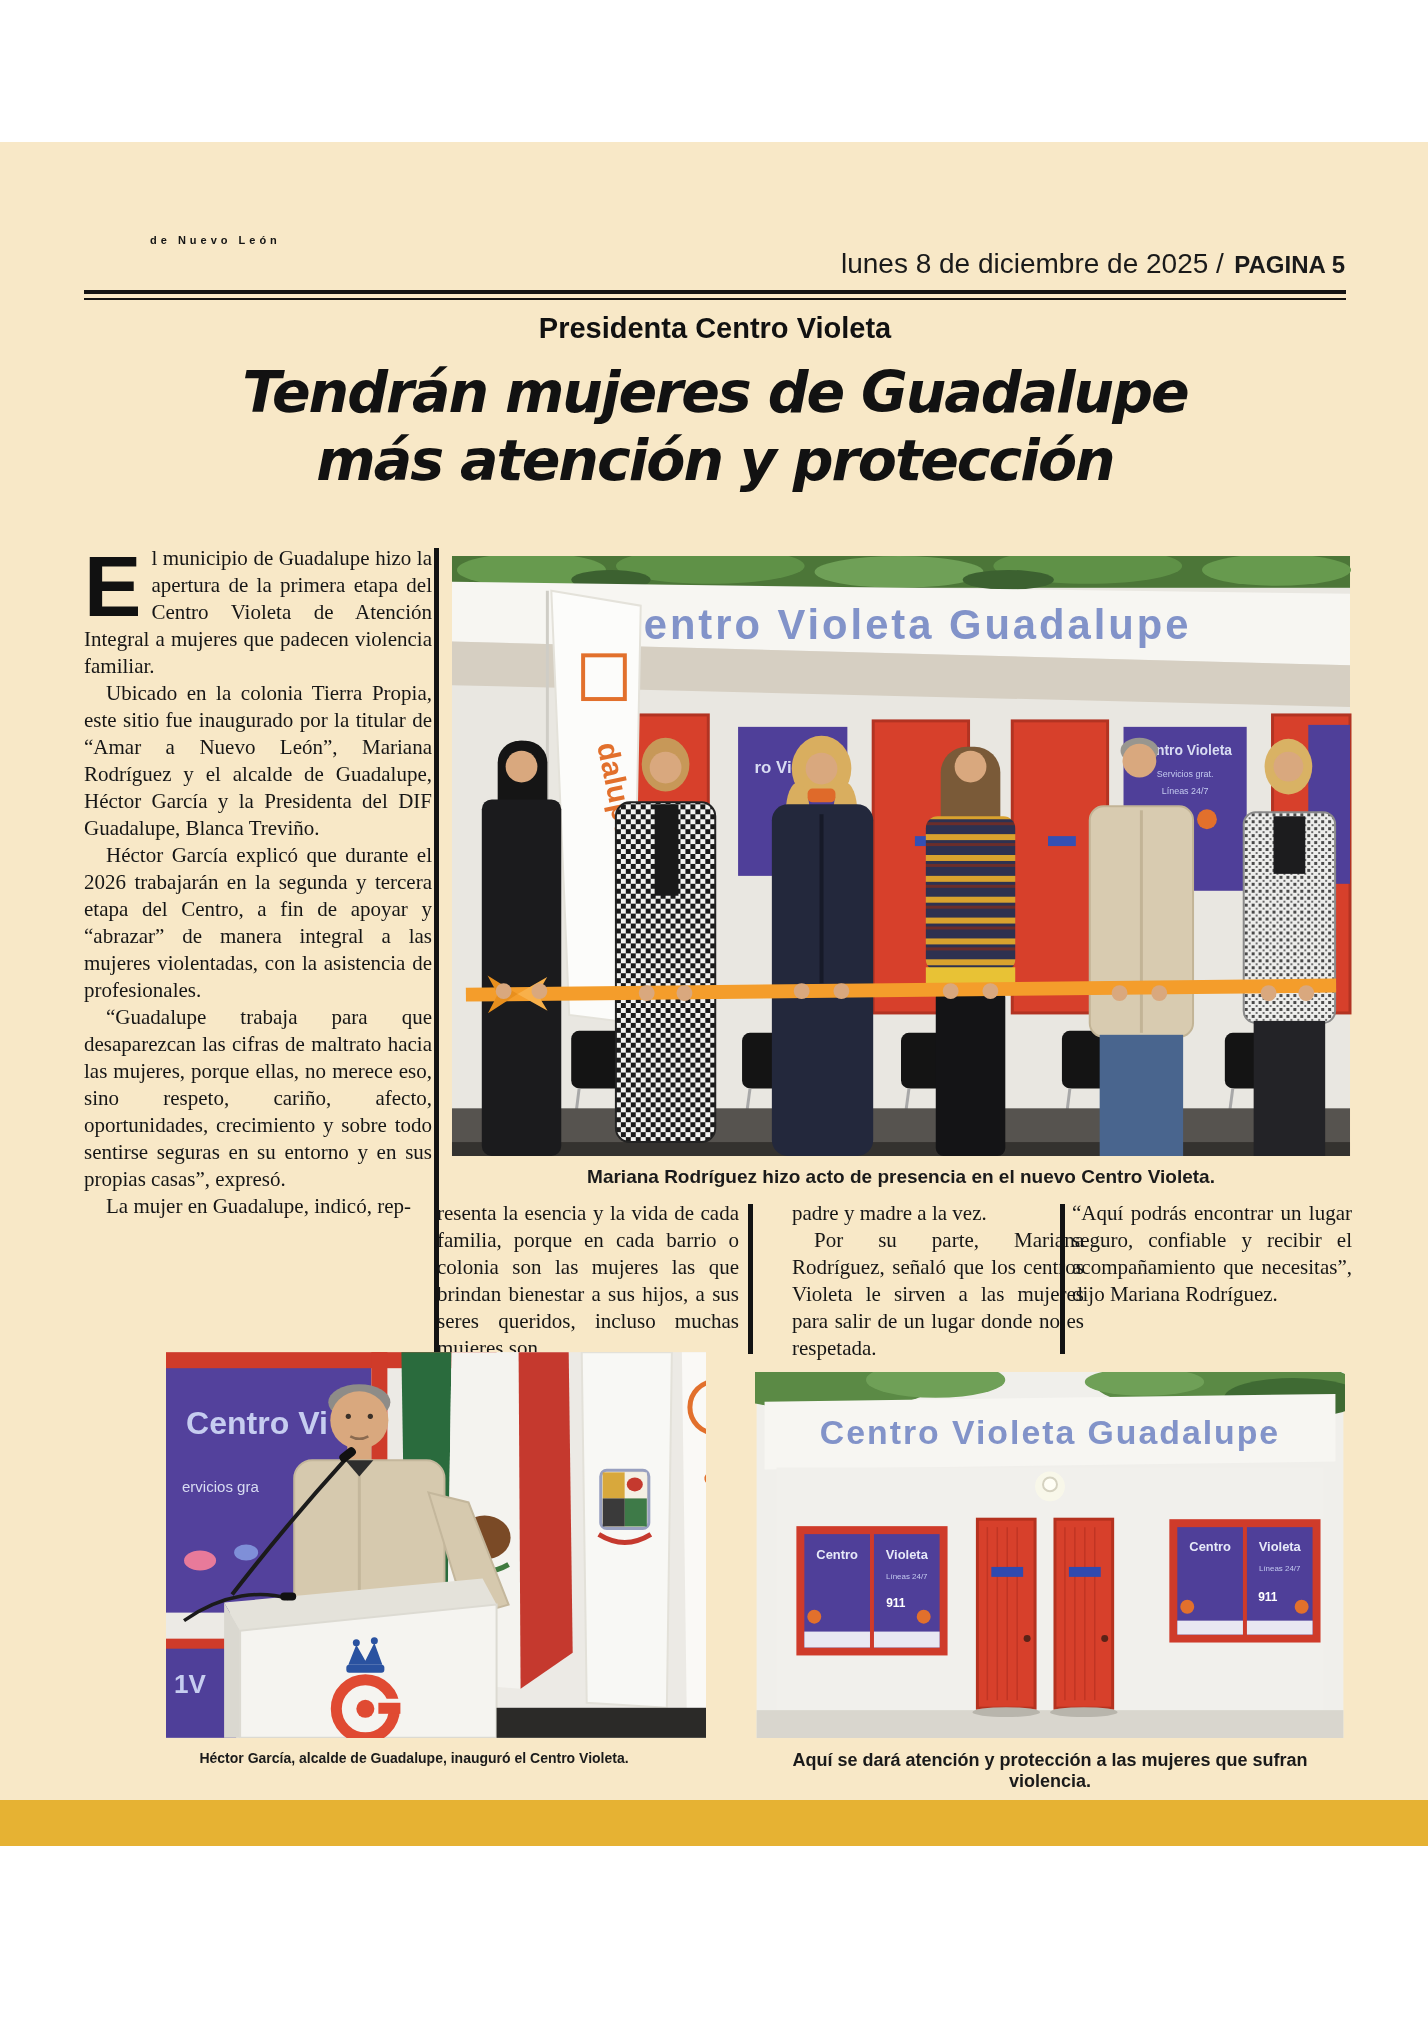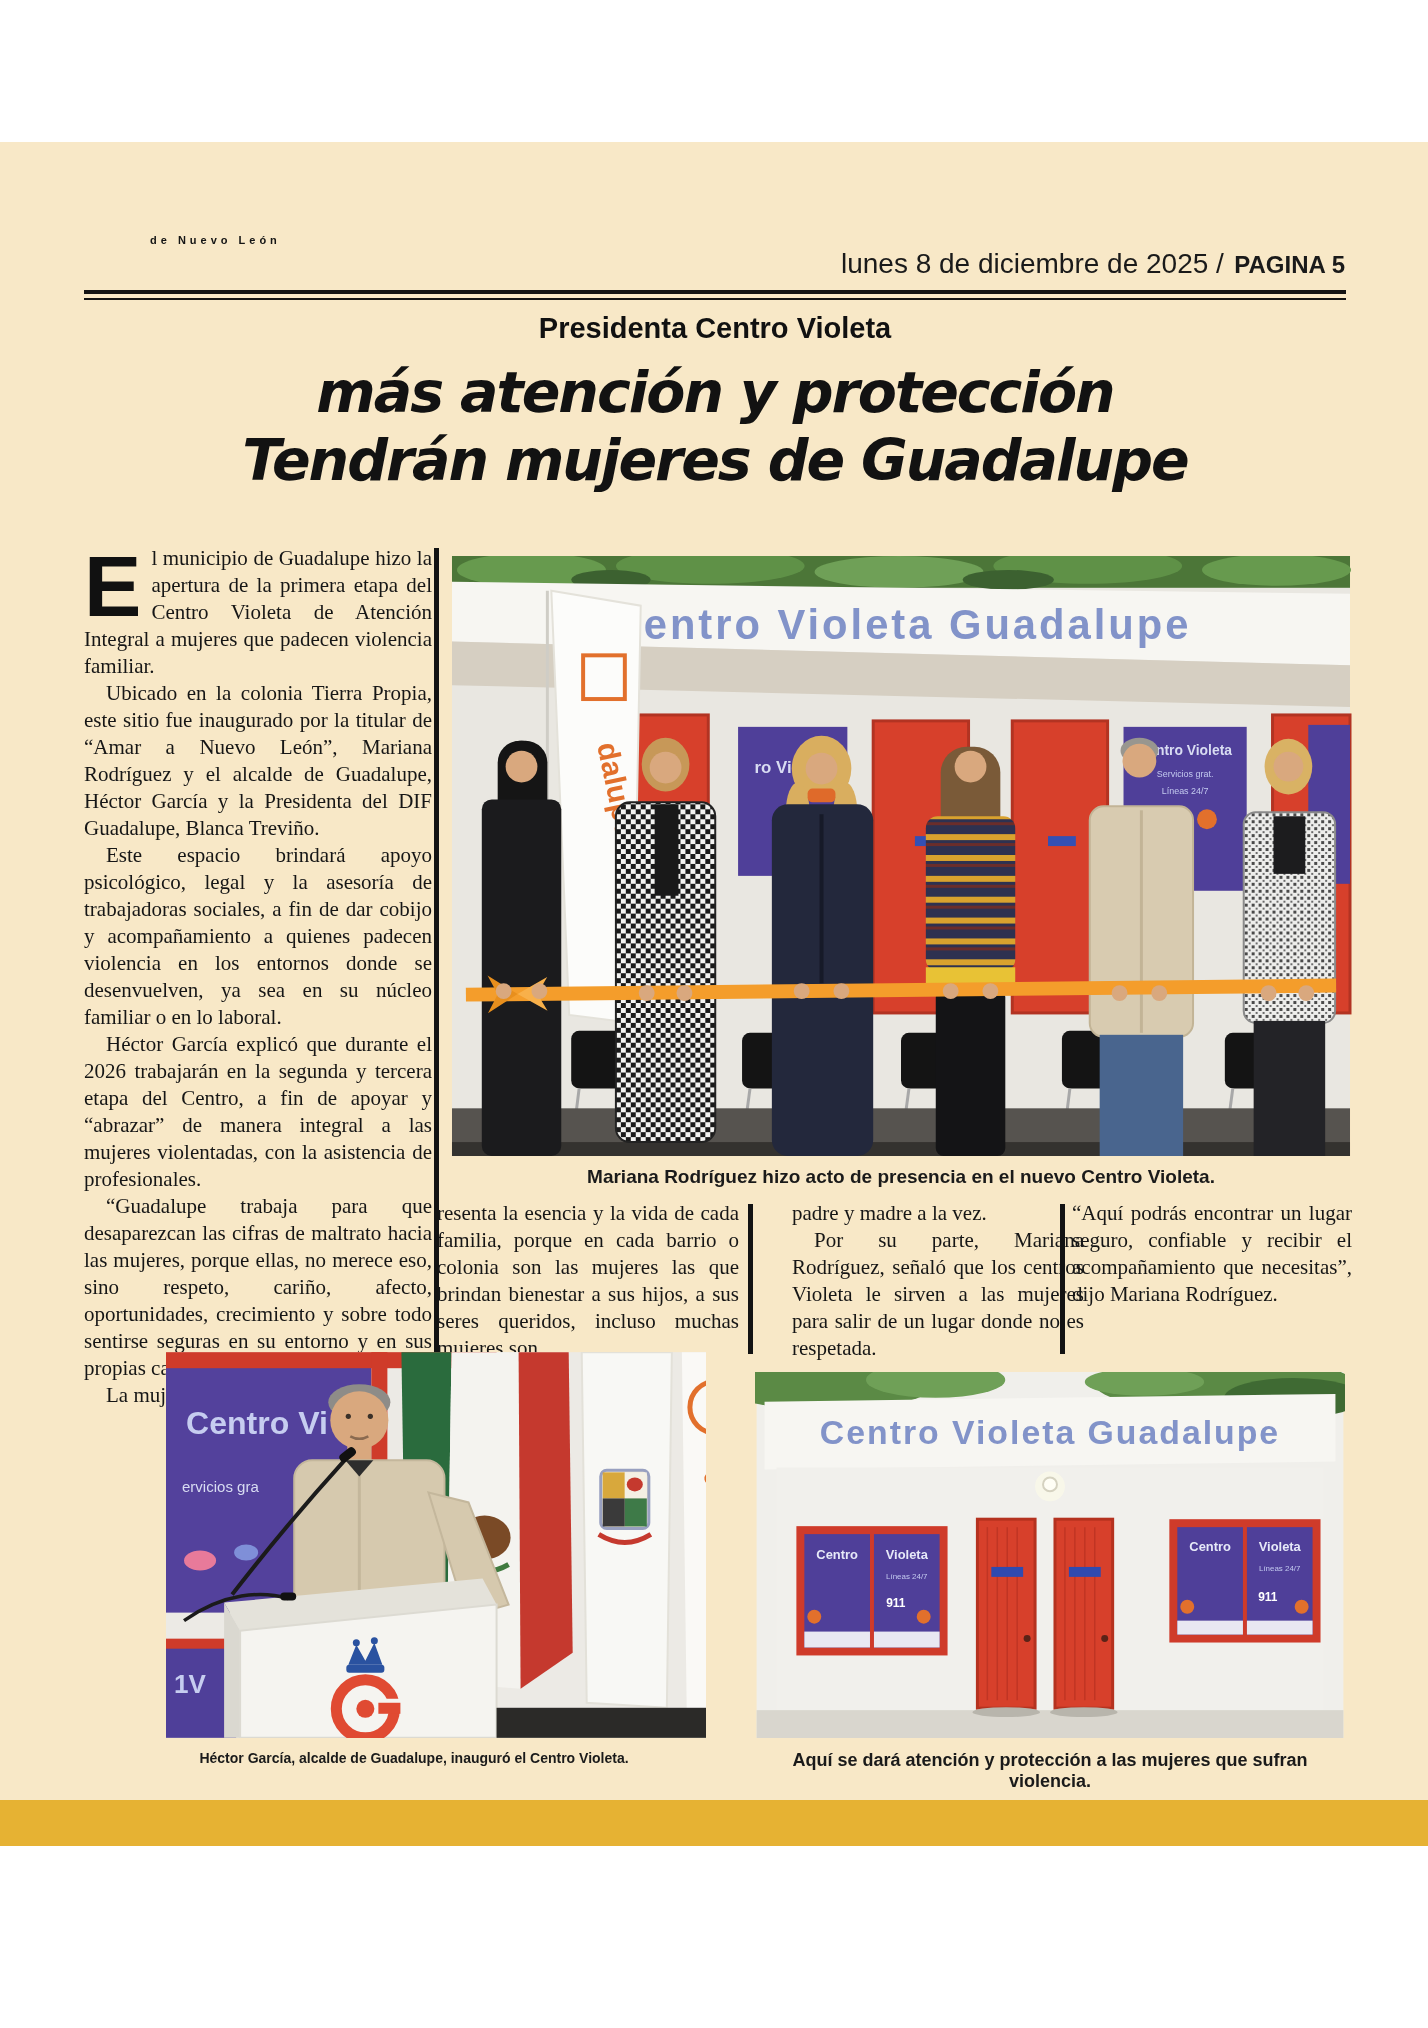--- a/index.html
+++ b/index.html
@@ -54,28 +54,27 @@
     <div class="masthead-tagline">de Nuevo León</div>
   </div>
   <div class="abs dateline">
     <span class="date-text">lunes 8 de diciembre de 2025 /</span>
     <span class="page-label">PAGINA 5</span>
   </div>
   <div class="abs header-rule"></div>
 
   <div class="abs kicker">Presidenta Centro Violeta</div>
   <div class="abs headline">
+    <div>Tendrán mujeres de Guadalupe</div>
     <div>más atención y protección</div>
-    <div>Tendrán mujeres de Guadalupe</div>
   </div>
 
   <div class="abs bodycol col1">
     <p><span class="dropcap">E</span><span>l municipio de Guadalupe hizo la apertura de la primera etapa del Centro Violeta de Atención Integral a mujeres que padecen violencia familiar.</span></p>
     <p class="ind">Ubicado en la colonia Tierra Propia, este sitio fue inaugurado por la titular de “Amar a Nuevo León”, Mariana Rodríguez y el alcalde de Guadalupe, Héctor García y la Presidenta del DIF Guadalupe, Blanca Treviño.</p>
-    <p class="ind">Este espacio brindará apoyo psicológico, legal y la asesoría de trabajadoras sociales, a fin de dar cobijo y acompañamiento a quienes padecen violencia en los entornos donde se desenvuelven, ya sea en su núcleo familiar o en lo laboral.</p>
     <p class="ind">Héctor García explicó que durante el 2026 trabajarán en la segunda y tercera etapa del Centro, a fin de apoyar y “abrazar” de manera integral a las mujeres violentadas, con la asistencia de profesionales.</p>
     <p class="ind">“Guadalupe trabaja para que desaparezcan las cifras de maltrato hacia las mujeres, porque ellas, no merece eso, sino respeto, cariño, afecto, oportunidades, crecimiento y sobre todo sentirse seguras en su entorno y en sus propias casas”, expresó.</p>
     <p class="ind">La mujer en Guadalupe, indicó, rep-</p>
   </div>
   <div class="abs vrule" style="left:434px;top:548px;height:810px;"></div>
 
   <div class="abs photo" style="left:450px;top:556px;width:902px;height:600px;">
     <svg width="902" height="600" viewBox="0 0 904 604">
       <defs>
         <pattern id="hd" width="10" height="10" patternUnits="userSpaceOnUse">

